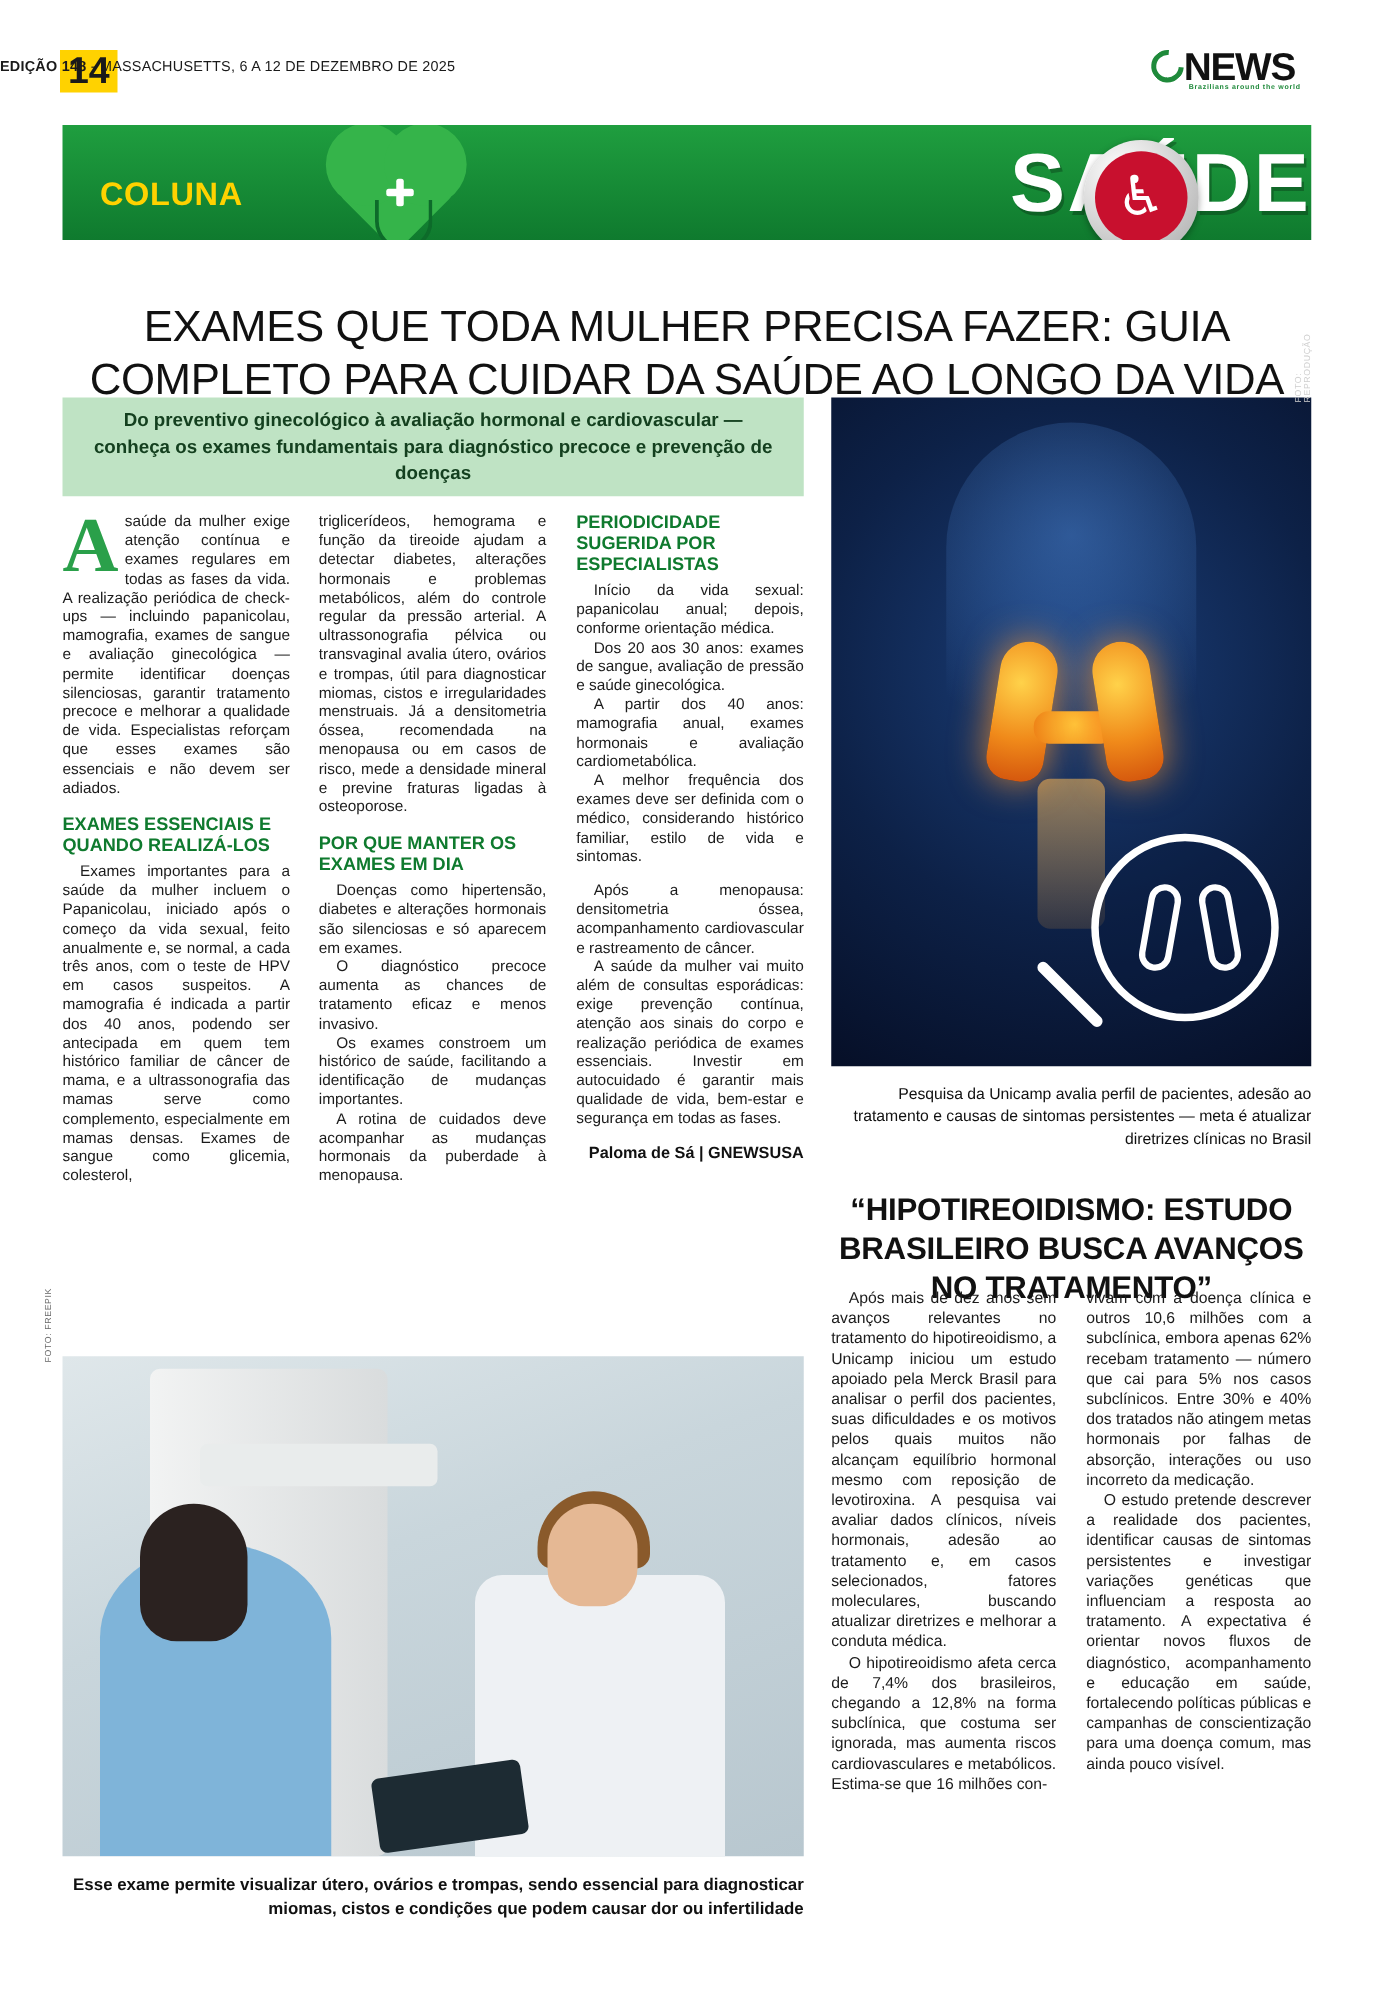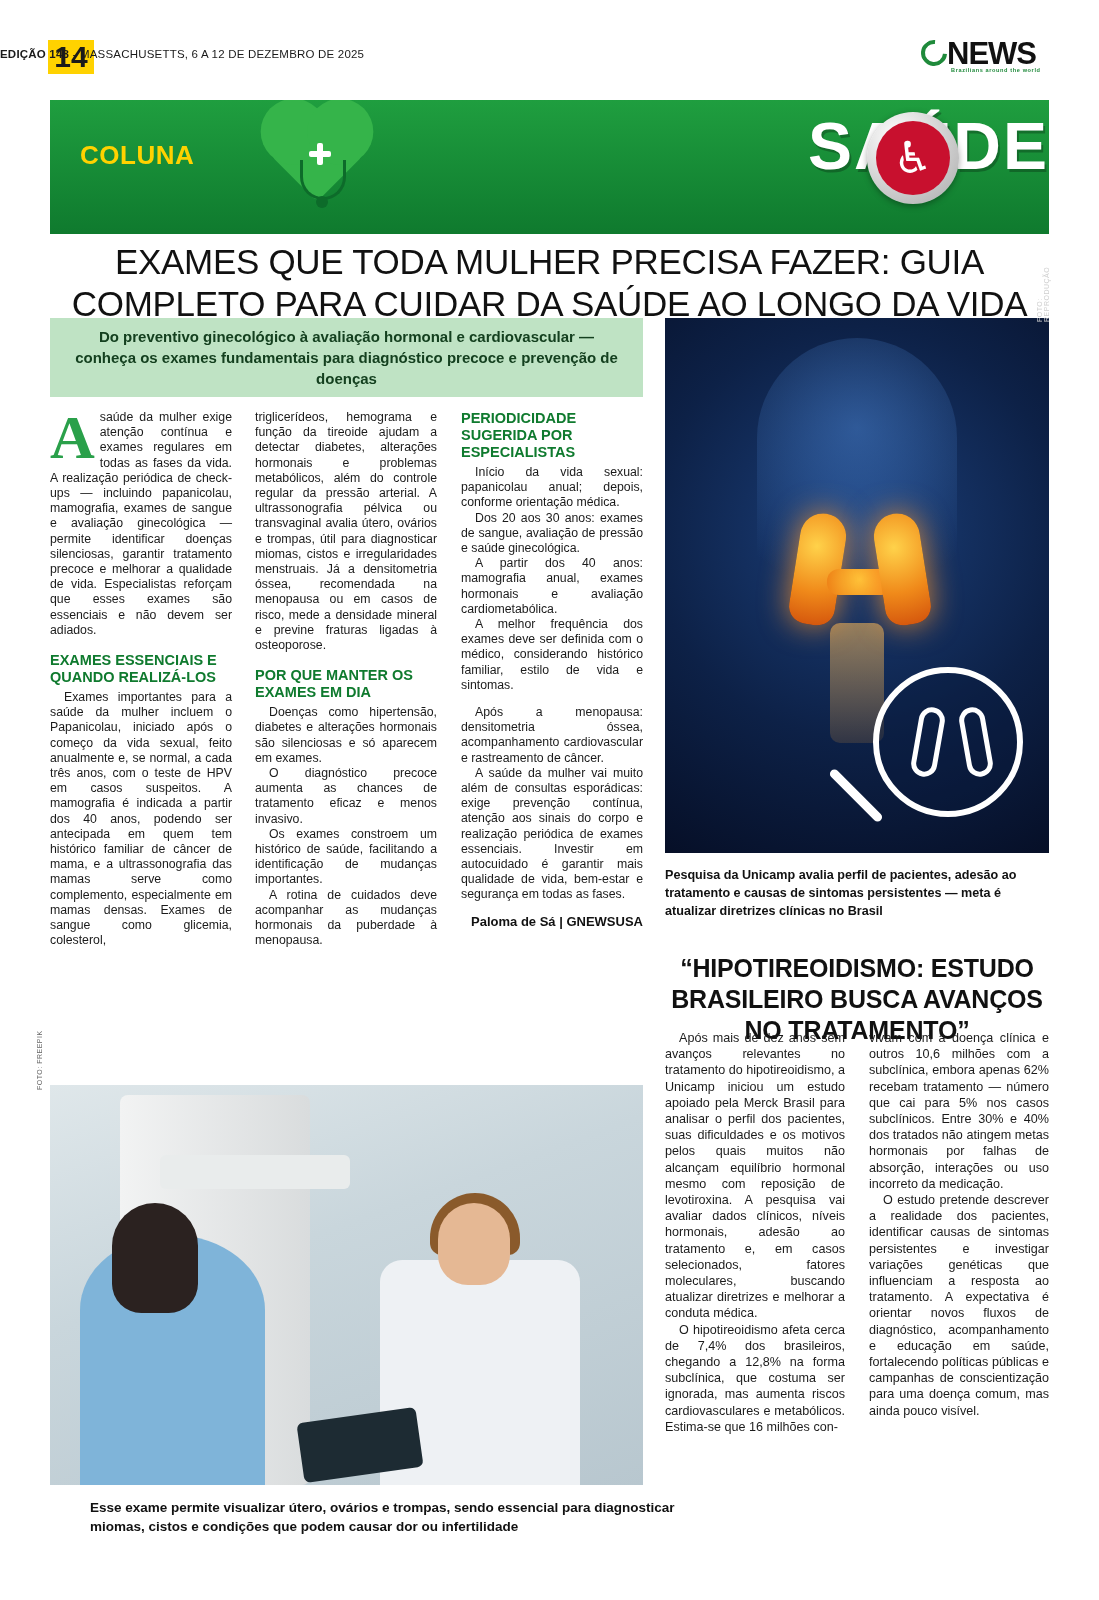--- a/index.html
+++ b/index.html
@@ -46,21 +46,21 @@
   }
   .brand .tag {
     position:absolute; left:30px; top:31px;
     font-size:5.6px; letter-spacing:.6px; color:#1f8a3b;
     font-weight:bold;
   }
 
   
   .banner {
     position:absolute; left:50px; top:100px;
-    width:999px; height:134px;
+    width:999px; height:92px;
     background:linear-gradient(180deg,#1f9e3f 0%, #0f7a2e 100%);
     overflow:hidden;
   }
   .banner-label {
     position:absolute; left:30px; top:40px;
     color:#ffd200; font-size:26px; font-weight:bold;
     letter-spacing:.5px;
   }
   .banner-title {
     position:absolute; left:0; top:8px; width:999px;
@@ -200,21 +200,21 @@
     position:absolute; left:250px; top:330px; width:120px; height:60px;
     background:#1d2b33; border-radius:6px; transform:rotate(-8deg);
   }
   .credit-left {
     position:absolute; left:36px; top:1090px;
     font-size:7px; letter-spacing:.5px; color:#666;
     transform:rotate(-90deg); transform-origin:left top;
   }
   .caption-left {
     position:absolute; left:50px; top:1498px; width:593px;
-    text-align:left; font-weight:bold; font-size:13.5px; line-height:19px;margin-left:40px;
+    text-align:right; font-weight:bold; font-size:13.5px; line-height:19px;
   }
 
   
   .photo-right {
     position:absolute; left:665px; top:318px; width:384px; height:535px;
     background:radial-gradient(circle at 50% 40%, #1b3f7a 0%, #0d2147 55%, #060f27 100%);
     overflow:hidden;
   }
   .photo-right .neck {
     position:absolute; left:92px; top:20px; width:200px; height:300px;
@@ -261,21 +261,21 @@
   }
   .photo-right .loupe .mini .ml.a { left:0; transform:rotate(10deg); }
   .photo-right .loupe .mini .ml.b { right:0; transform:rotate(-10deg); }
   .credit-right {
     position:absolute; left:1036px; top:322px;
     font-size:7px; letter-spacing:.5px; color:#cfcfcf;
     transform:rotate(-90deg); transform-origin:left top;
   }
   .caption-right {
     position:absolute; left:665px; top:866px; width:384px;
-    text-align:left; font-weight:bold; font-size:12.6px; line-height:18px;
+    text-align:right; font-weight:normal; font-size:12.6px; line-height:18px;
   }
 
   .headline2 {
     position:absolute; left:665px; top:932px; width:384px;
     text-align:center; font-weight:bold; font-size:25px; line-height:31px;
     color:#111; letter-spacing:-.2px;
   }
 
   .rcols { position:absolute; left:665px; top:1030px; width:384px; }
   .rcol { position:absolute; top:0; width:180px; }

